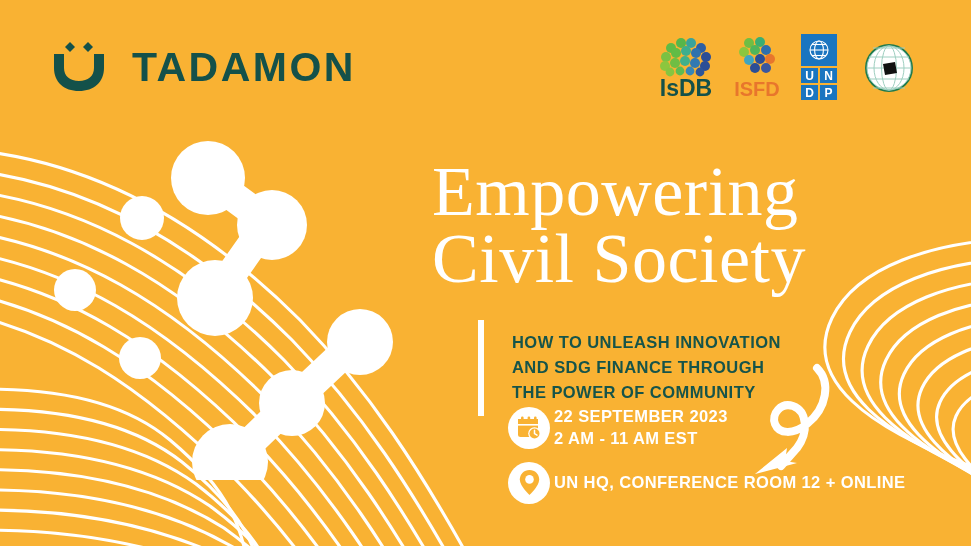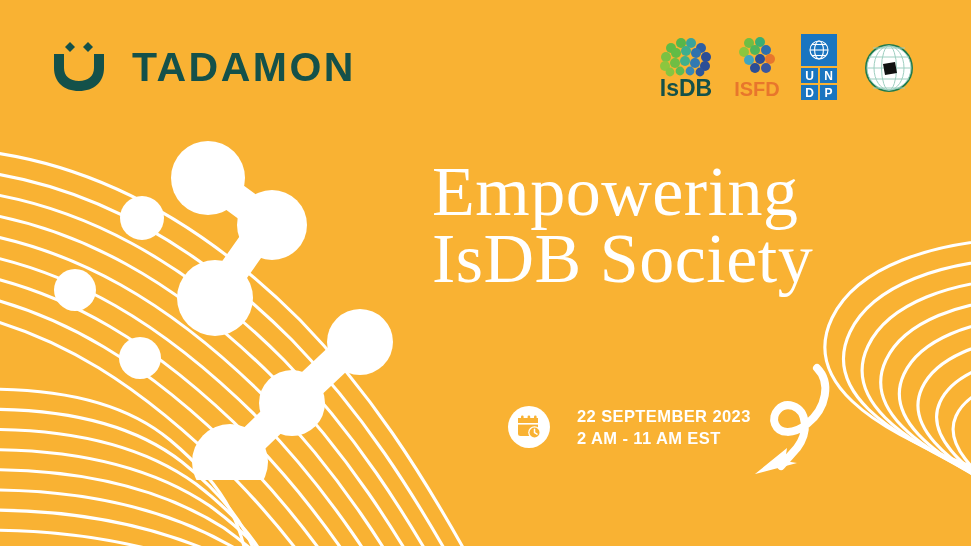--- a/index.html
+++ b/index.html
@@ -104,21 +104,22 @@
   }
   .subtitle .line { display: block; white-space: nowrap; }
 
   
   .details {
     position: absolute;
     left: 508px; top: 406px;
   }
   .detail-row {
     display: flex;
-    gap: 27px;
+    align-items: center;
+    gap: 4px;
     margin-bottom: 12px;
   }
   .detail-icon {
     width: 42px; height: 42px;
     border-radius: 50%;
     background: #FFFFFF;
     display: flex;
     align-items: center;
     justify-content: center;
     flex: 0 0 auto;
@@ -298,24 +299,32 @@
         </g>
         <path d="M30 28 L42 26 L44 37 L32 39 Z" fill="#111111"></path>
       </svg>
 
     </div>
   </div>
 
   <div class="content">
     <h1 class="headline">
       <span class="line">Empowering</span>
-      <span class="line">IsDB Society</span>
+      <span class="line">Civil Society</span>
     </h1>
   </div>
 
+  <div class="subtitle-wrap">
+    <div class="sub-rule"></div>
+    <div class="subtitle">
+      <span class="line">HOW TO UNLEASH INNOVATION</span>
+      <span class="line">AND SDG FINANCE THROUGH</span>
+      <span class="line">THE POWER OF COMMUNITY</span>
+    </div>
+  </div>
 
   <div class="details">
 
     <div class="detail-row">
       <span class="detail-icon">
         <svg width="26" height="26" viewBox="0 0 26 26" xmlns="http://www.w3.org/2000/svg">
           <rect x="2" y="4" width="20" height="18" rx="2.5" fill="#F9B233"></rect>
           <rect x="2" y="4" width="20" height="5" fill="#F9B233"></rect>
           <rect x="2" y="9" width="20" height="1.6" fill="#FFFFFF"></rect>
           <rect x="5" y="1.5" width="2.6" height="5" rx="1.2" fill="#F9B233"></rect>
@@ -325,20 +334,31 @@
           <circle cx="18.5" cy="18.5" r="5" fill="#F9B233"></circle>
           <path d="M18.5 15.3 V18.7 L21 20.2" stroke="#FFFFFF" stroke-width="1.5" fill="none" stroke-linecap="round"></path>
         </svg>
       </span>
       <span class="detail-text">
         <span class="line">22 SEPTEMBER 2023</span>
         <span class="line">2 AM - 11 AM EST</span>
       </span>
     </div>
 
+    <div class="detail-row">
+      <span class="detail-icon">
+        <svg width="23" height="27" viewBox="0 0 23 27" xmlns="http://www.w3.org/2000/svg">
+          <path d="M11.5 1 C6 1 1.8 5.2 1.8 10.6 C1.8 17.4 11.5 26 11.5 26 C11.5 26 21.2 17.4 21.2 10.6 C21.2 5.2 17 1 11.5 1 Z" fill="#F9B233"></path>
+          <circle cx="11.5" cy="10.4" r="4.3" fill="#FFFFFF"></circle>
+        </svg>
+      </span>
+      <span class="detail-text">
+        <span class="line">UN HQ, CONFERENCE ROOM 12 + ONLINE</span>
+      </span>
+    </div>
 
   </div>
 
   <svg class="arrow-svg" viewBox="0 0 110 118" xmlns="http://www.w3.org/2000/svg">
     <path d="M82 6 C 96 20 92 46 72 62 C 58 73 44 72 40 62 C 36 52 46 40 58 44 C 72 49 74 70 62 86 L 46 104" fill="none" stroke="#FFFFFF" stroke-width="8" stroke-linecap="round"></path>
     <path d="M20 112 L 52 86 L 50 99 L 62 101 Z" fill="#FFFFFF"></path>
   </svg>
 
 </div>
 

